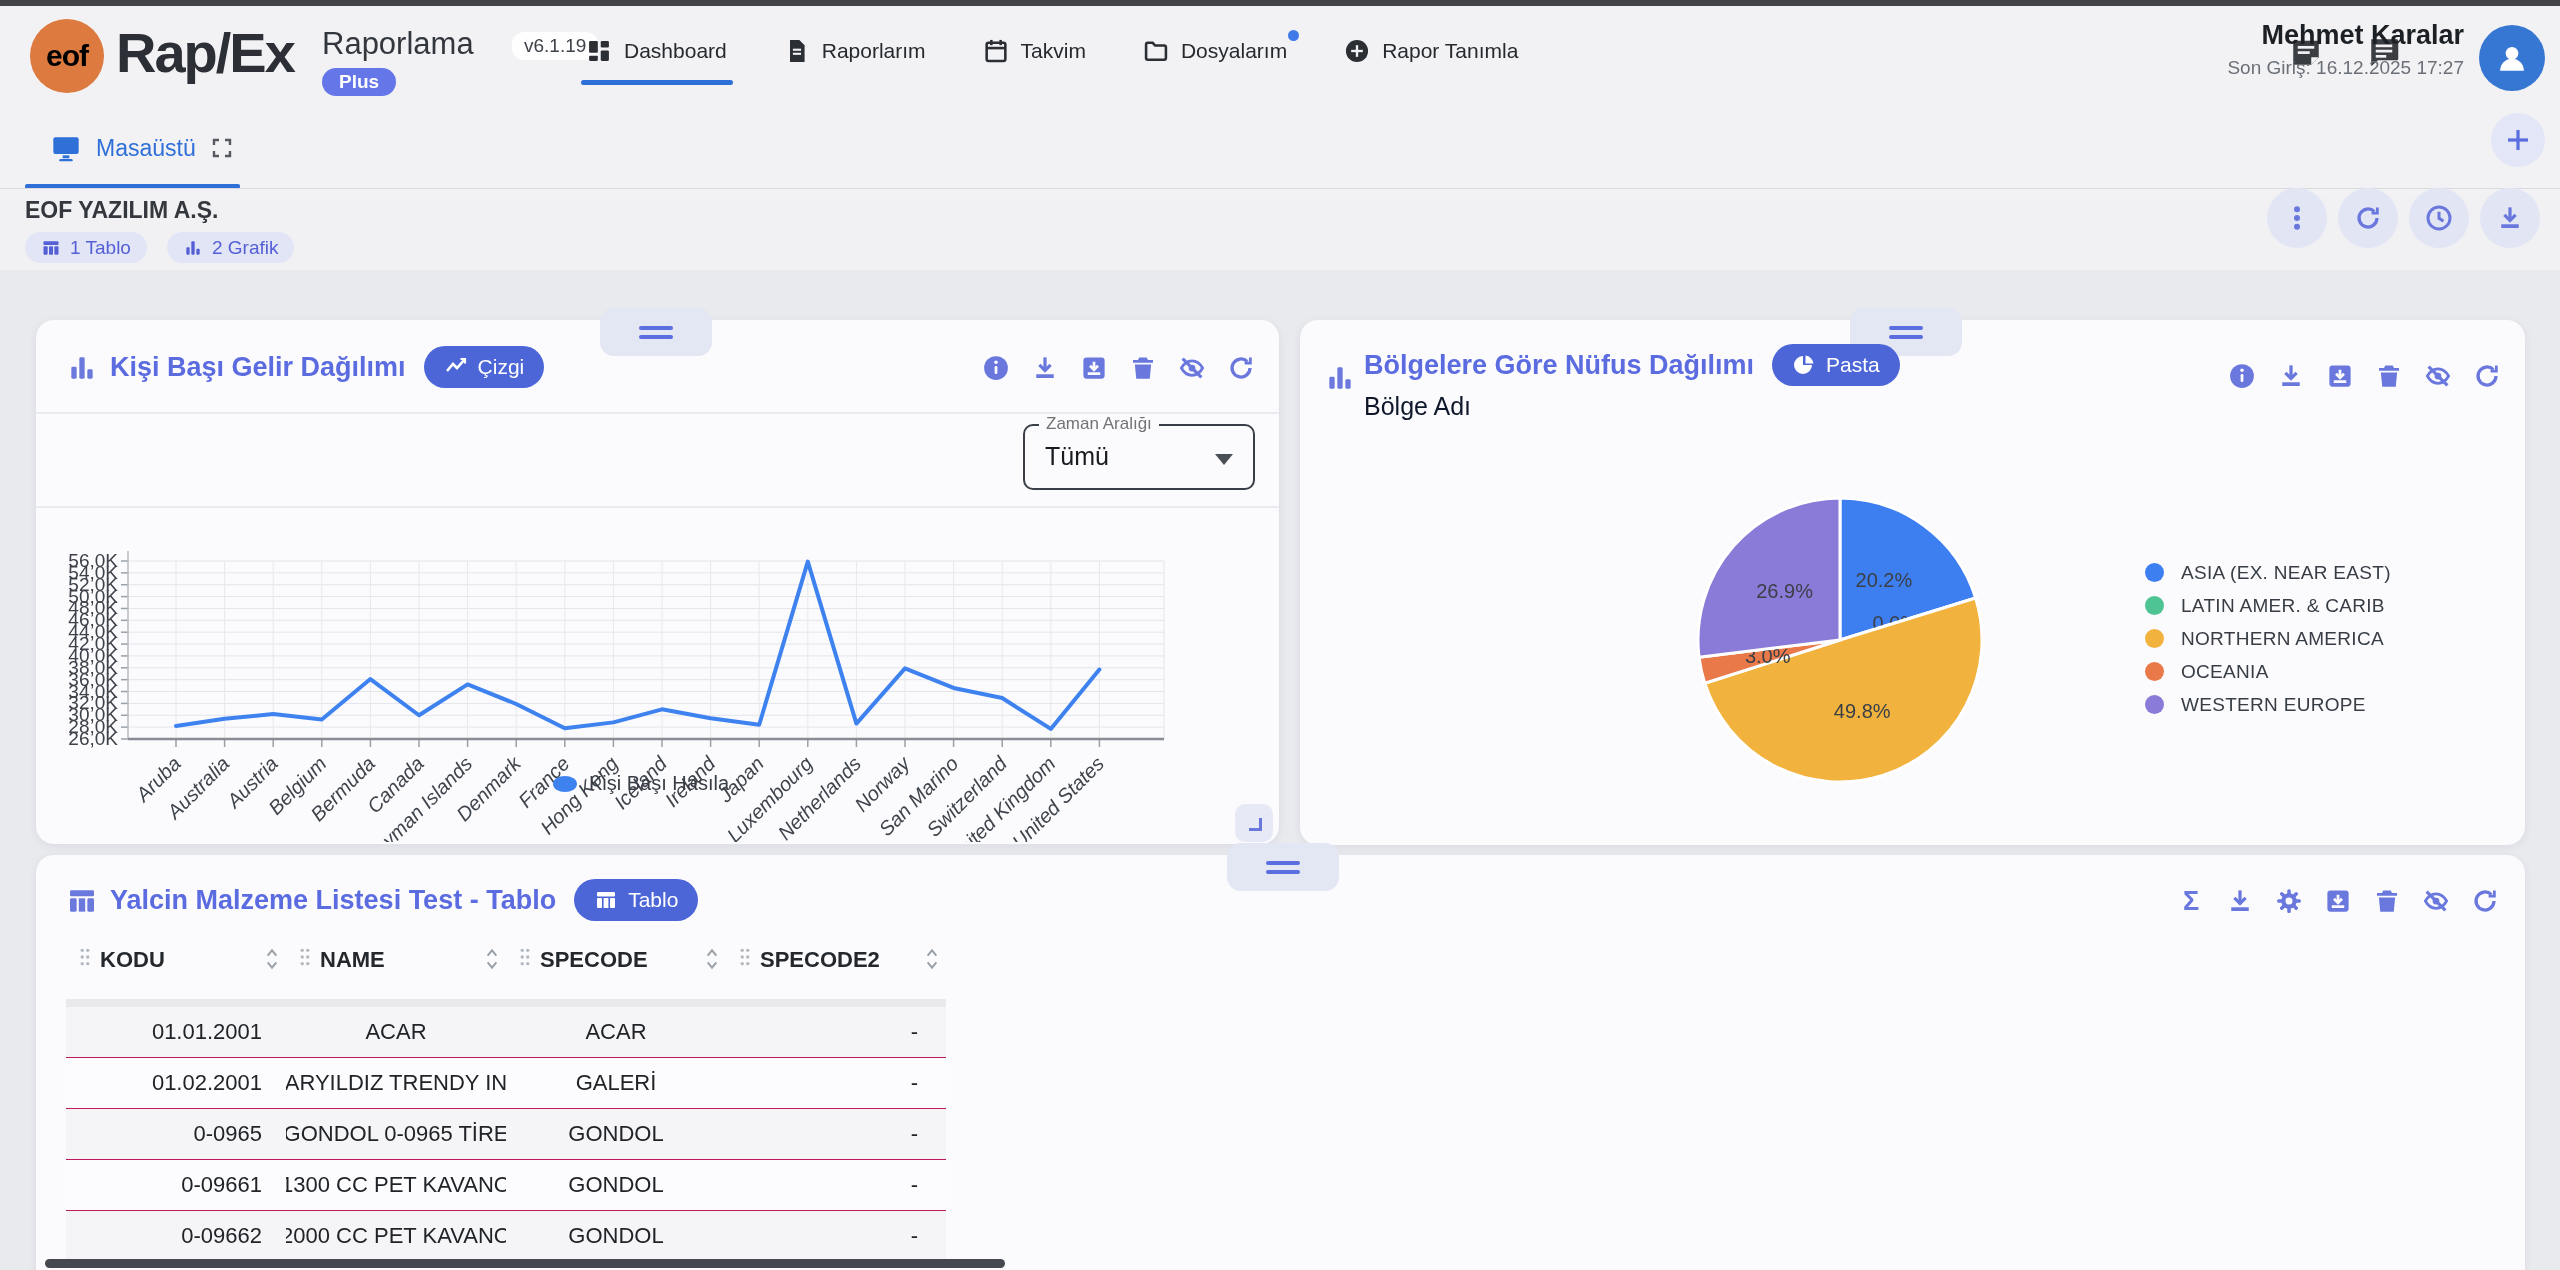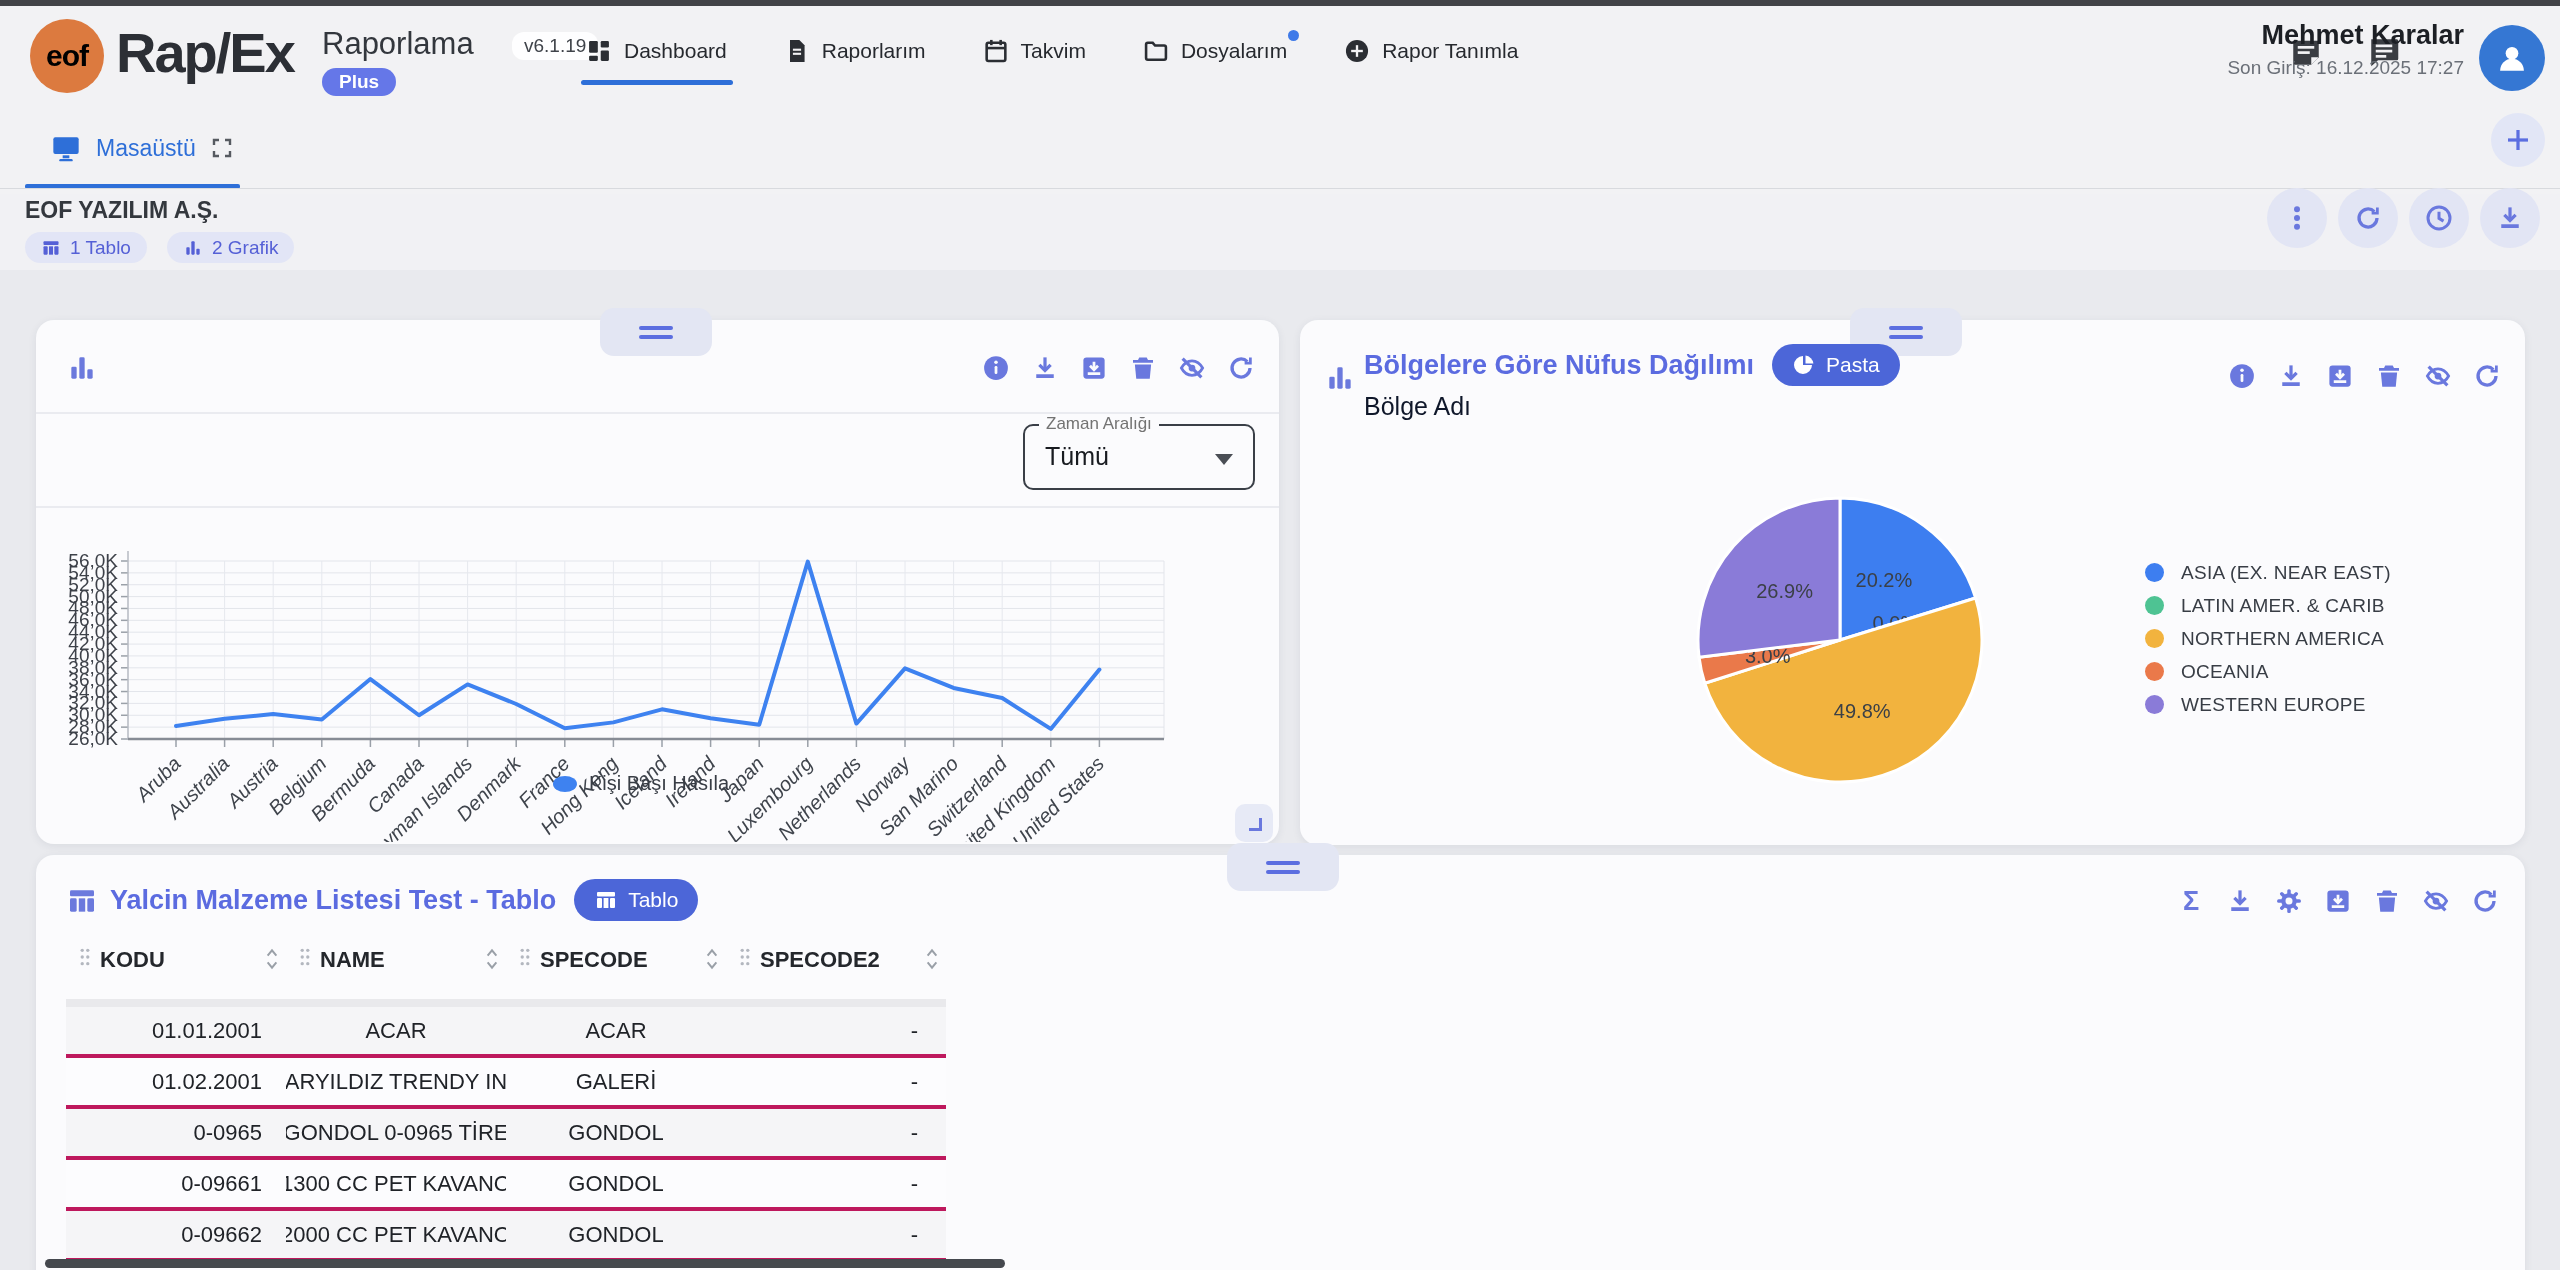--- a/index.html
+++ b/index.html
@@ -95,21 +95,21 @@
   .pie-legend .pl-label { font-size:19px; color:#383d45; letter-spacing:.3px; }
 
   
   .tbl { position:absolute; left:30px; top:92px; width:880px; }
   .tbl-head { display:grid; grid-template-columns:220px 220px 220px 220px; height:52px; }
   .th { display:flex; padding-left:12px; position:relative; cursor:pointer; }
   .th .dots { width:14px; height:20px; margin-right:8px; color:#b3b7bf; }
   .th .lbl { font-size:22px; font-weight:bold; color:#24272c; }
   .th .sort { position:absolute; right:6px; width:16px; height:24px; color:#9aa0a8; cursor:pointer; }
   .tbl-band { height:8px; background:#e9e9ec; }
-  .tr { display:grid; grid-template-columns:220px 220px 220px 220px; height:51px; border-bottom:4px solid #be185d; cursor:pointer; }
+  .tr { display:grid; grid-template-columns:220px 220px 220px 220px; height:51px; border-bottom:1px solid #be185d; cursor:pointer; }
   .tr:nth-child(odd) { background:#f5f5f7; }
   .tr:nth-child(even) { background:#fcfcfe; }
   .td { font-size:22px; color:#202328; display:flex; align-items:center; overflow:hidden; white-space:nowrap; }
   .td.c0 { justify-content:flex-end; padding-right:24px; }
   .td.c1 { justify-content:center; }
   .td.c2 { justify-content:center; }
   .td.c3 { justify-content:flex-end; padding-right:28px; }
   .hscrollbar { position:absolute; left:9px; top:404px; width:960px; height:9px; border-radius:5px; background:#45484e; cursor:pointer; }
 
   svg text { font-family:"Liberation Sans","DejaVu Sans",sans-serif; }
@@ -284,20 +284,30 @@
             <i></i>
             <i></i>
           </div>
         </div>
       <div class="card-head-icon" style="left:30px; top:32px;">
         <svg viewBox="0 0 24 24" fill="currentColor">
             <rect x="4" y="11" width="4" height="9" rx="1"></rect>
             <rect x="10" y="4" width="4" height="16" rx="1"></rect>
             <rect x="16" y="13" width="4" height="7" rx="1"></rect>
           </svg>
+      </div>
+      <div class="head-row" style="left:74px; top:26px;">
+        <span class="card-title">Kişi Başı Gelir Dağılımı</span>
+        <span class="type-badge">
+          <svg viewBox="0 0 24 24" fill="none" stroke="currentColor" stroke-width="2.6">
+              <polyline points="3,16 9,9 13,13 21,4"></polyline>
+              <path d="M16.5 4H21v4.5" stroke-width="2.2"></path>
+            </svg>
+          <span>Çizgi</span>
+        </span>
       </div>
       <div class="actions" style="right:22px; top:32px;">
         <button class="act">
             <svg viewBox="0 0 24 24">
               <circle cx="12" cy="12" r="9.5" fill="currentColor"></circle>
               <rect x="10.9" y="10.3" width="2.2" height="6.5" rx="1" fill="#fbfbfd"></rect>
               <circle cx="12" cy="7.3" r="1.4" fill="#fbfbfd"></circle>
             </svg>
           </button>
         <button class="act">

